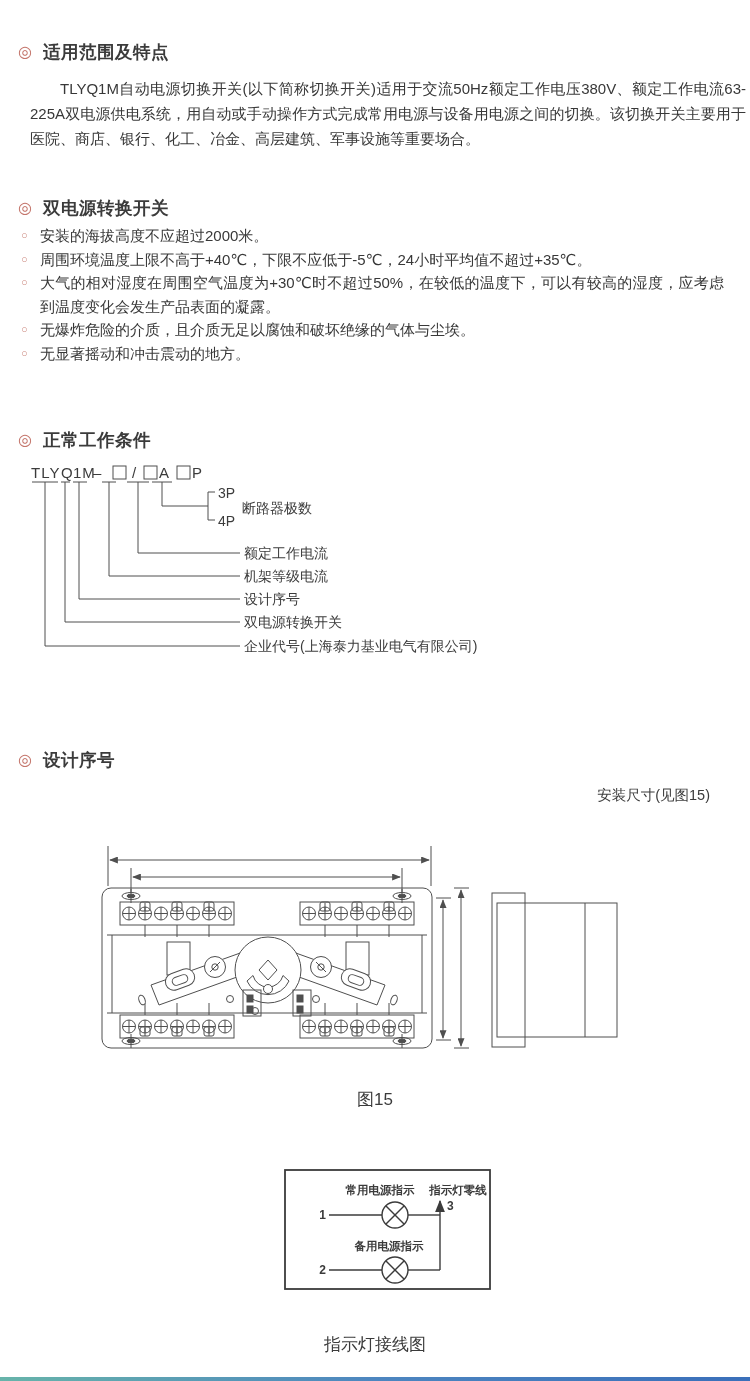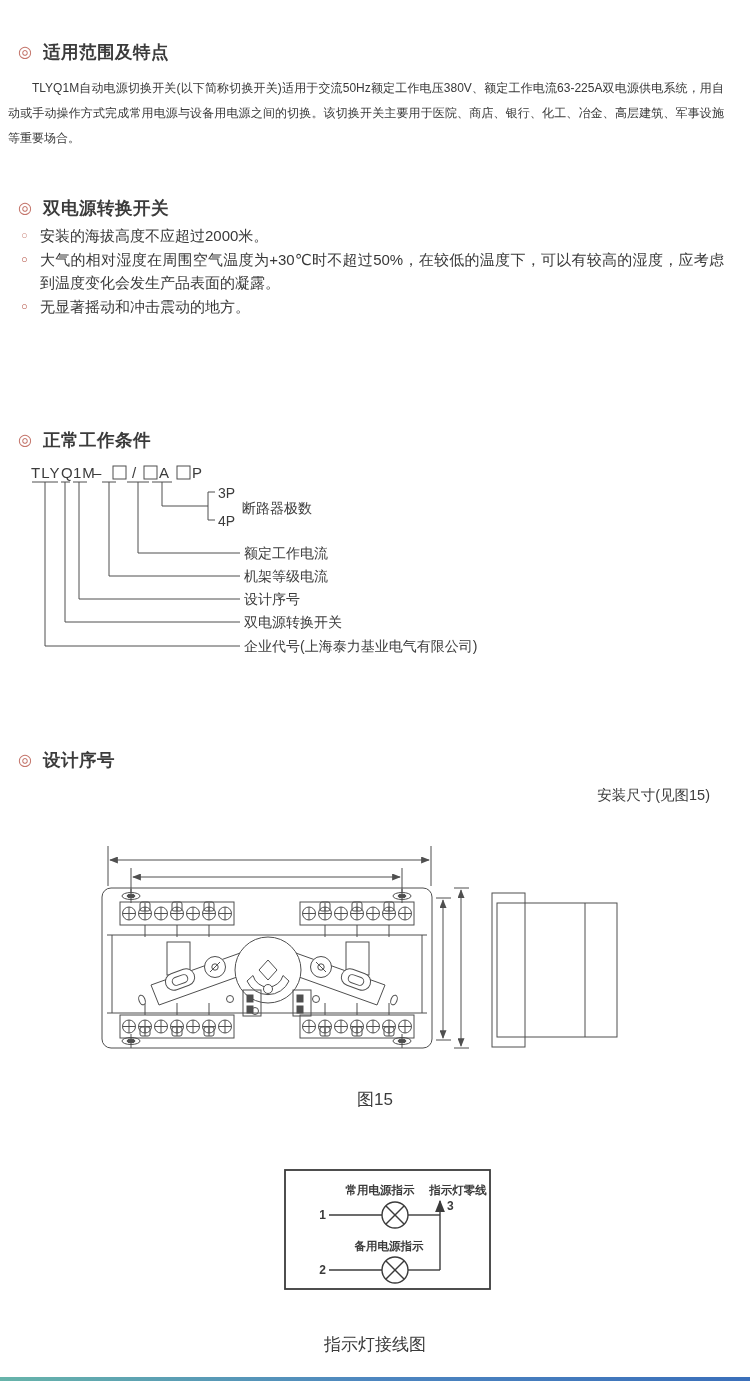--- a/index.html
+++ b/index.html
@@ -1,21 +1,21 @@
 <!DOCTYPE html>
 <html><head>
 <meta charset="utf-8">
 <style>
   html,body{margin:0;padding:0;background:#ffffff;}
   .page{position:relative;width:750px;height:1381px;background:#ffffff;overflow:hidden;
         font-family:"Liberation Sans","DejaVu Sans",sans-serif;color:#3b3b3b;}
   .sec-head{position:absolute;left:18px;display:flex;align-items:center;gap:11px;}
   .sec-head .marker{color:#c4756b;font-size:16px;line-height:1;}
   .sec-head .t{font-size:17.5px;font-weight:600;letter-spacing:0.5px;font-family:Liberation Serif, serif;}
-  .para{position:absolute;left:8px;width:716px;font-size:12px;line-height:25px;
+  .para{position:absolute;left:30px;width:716px;font-size:15px;line-height:25px;
         text-indent:2em;text-align:justify;color:#383838;}
   ul.cond{position:absolute;left:18px;top:224px;width:706px;margin:0;padding:0;list-style:none;}
   ul.cond li{position:relative;padding-left:22px;font-size:15px;line-height:23.5px;
         text-align:justify;color:#383838;}
   ul.cond li .dot{position:absolute;left:3px;top:0px;color:#cc8a80;font-size:11px;}
   .note{position:absolute;right:40px;font-size:14.5px;color:#3b3b3b;}
   .caption{position:absolute;left:0;width:750px;text-align:center;font-size:17px;color:#3b3b3b;}
   svg{position:absolute;}
   svg text{fill:#3b3b3b;font-family:"Liberation Sans","DejaVu Sans",sans-serif;}
   .grad-bar{position:absolute;left:0;bottom:0;width:750px;height:4px;
@@ -31,23 +31,23 @@
     <span class="t">适用范围及特点</span>
   </div>
   <div class="para" style="top:76px;">TLYQ1M自动电源切换开关(以下简称切换开关)适用于交流50Hz额定工作电压380V、额定工作电流63-225A双电源供电系统，用自动或手动操作方式完成常用电源与设备用电源之间的切换。该切换开关主要用于医院、商店、银行、化工、冶金、高层建筑、军事设施等重要场合。</div>
 
   <div class="sec-head" style="top:196px;">
     <span class="marker">◎</span>
     <span class="t">双电源转换开关</span>
   </div>
   <ul class="cond">
     <li><span class="dot">○</span><span>安装的海拔高度不应超过2000米。</span></li>
-    <li><span class="dot">○</span></li>
+    <li><span class="dot">○</span><span>周围环境温度上限不高于+40℃，下限不应低于-5℃，24小时平均值不超过+35℃。</span></li>
     <li><span class="dot">○</span><span>大气的相对湿度在周围空气温度为+30℃时不超过50%，在较低的温度下，可以有较高的湿度，应考虑到温度变化会发生产品表面的凝露。</span></li>
-    <li><span class="dot">○</span></li>
+    <li><span class="dot">○</span><span>无爆炸危险的介质，且介质无足以腐蚀和破坏绝缘的气体与尘埃。</span></li>
     <li><span class="dot">○</span><span>无显著摇动和冲击震动的地方。</span></li>
   </ul>
 
   <div class="sec-head" style="top:428px;">
     <span class="marker">◎</span>
     <span class="t">正常工作条件</span>
   </div>
 
   <svg style="left:28px;top:456px;" width="520" height="212" viewBox="0 0 520 212">
     <g stroke="#4f4f4f" stroke-width="1" fill="none">

